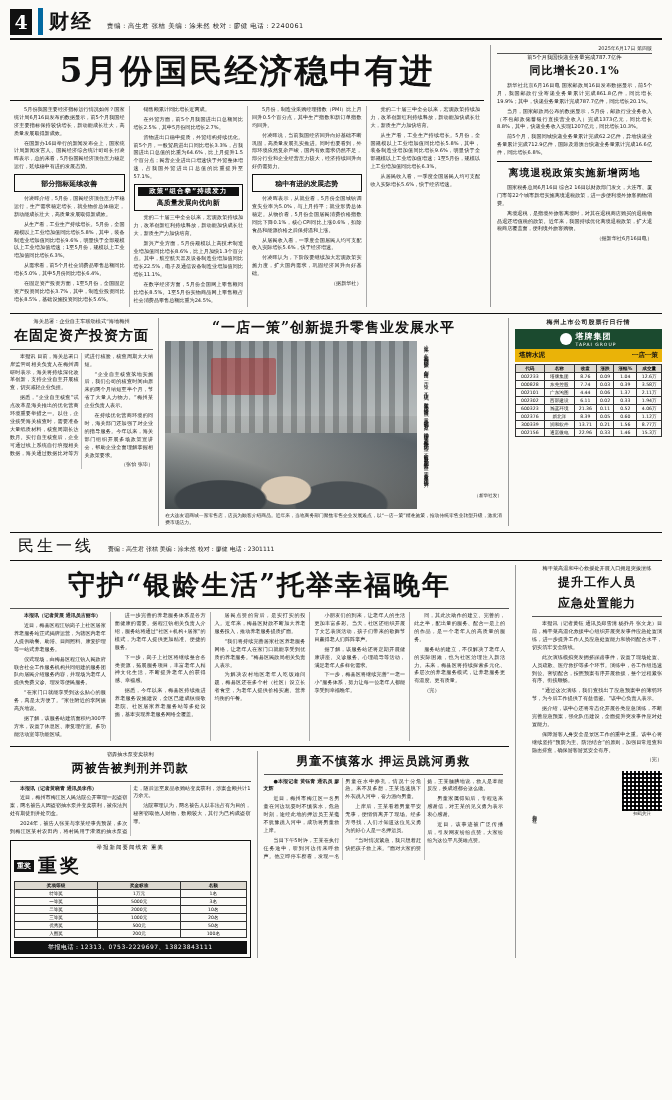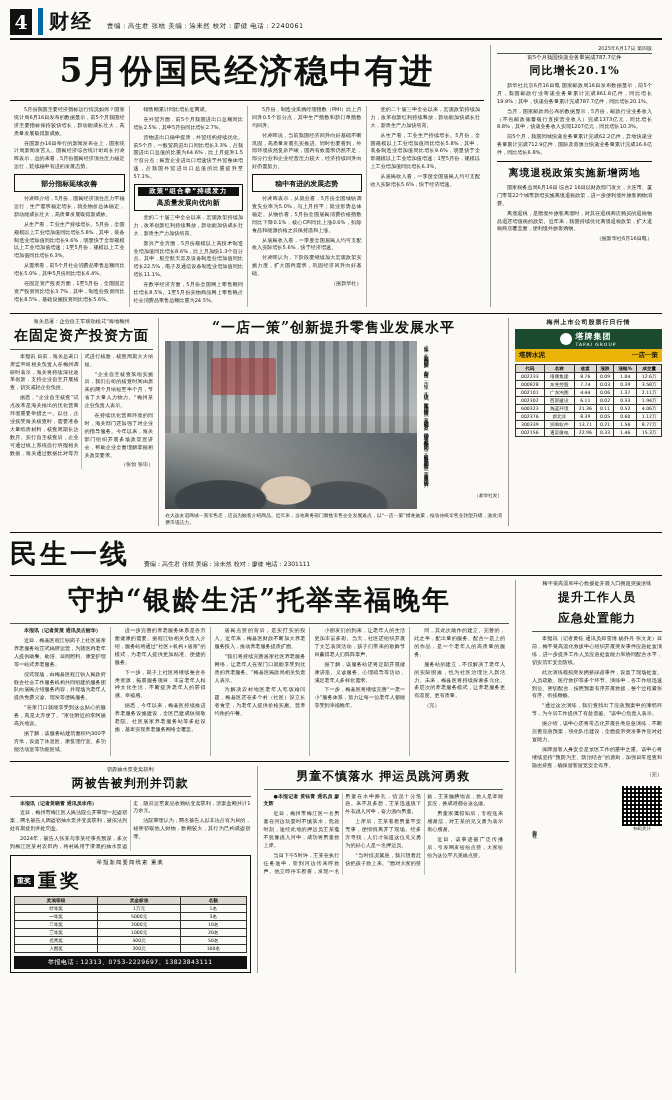--- a/index.html
+++ b/index.html
@@ -98,21 +98,21 @@
   .ad-logo { display:flex; align-items:center; justify-content:center; gap:3px; background:#1b4a2f; color:#fff; padding:2px; }
   .ad-logo .mark { width:12px;height:12px;border-radius:50%;background:#fff; }
   .ad-logo .nm { font-size:8px; font-weight:bold; letter-spacing:1px; font-family:"DejaVu Serif", serif;}
   .ad-sub { display:flex; justify-content:space-between; font-size:6.5px; font-weight:bold; padding:2px 4px; background:#eab308;}
   table.rate { width:100%; border-collapse:collapse; margin-top:2px; }
   table.rate th, table.rate td { border:.5px solid #333; font-size:4.6px; text-align:center; padding:1px 0; }
   table.rate th { background:#ddd9d0; font-weight:bold; }
 
   
   .ms-head { display:flex; align-items:flex-end; border-top:1.5px solid #111; border-bottom:.5px solid #111; margin-top:6px; padding:3px 0;}
-  .ms-title { font-family:"DejaVu Serif", serif; font-weight:bold; font-size:27px; letter-spacing:3px;}
+  .ms-title { font-family:"DejaVu Serif", serif; font-weight:normal; font-size:16px; letter-spacing:3px;margin-left:8px;}
   .ms-credits { font-size:6px; color:#222; padding-left:14px; padding-bottom:3px;}
 
   .ms-zone { display:flex; margin-top:4px; }
   .ms-left { width:505px; padding-right:6px; }
   .ms-right { width:155px; padding-left:16px; border-left:.5px solid #999; }
   .ms-kicker { font-size:8px; text-align:center; font-weight:bold; font-family:"DejaVu Serif", serif; letter-spacing:1px; margin-bottom:3px;}
   .ms-big { font-family:"DejaVu Serif", serif; font-weight:bold; font-size:27px; text-align:center; letter-spacing:2px; margin:2px 0 5px;}
 
   .cols5 { display:flex; }
   .cols5 > div { padding:0 4px; }

